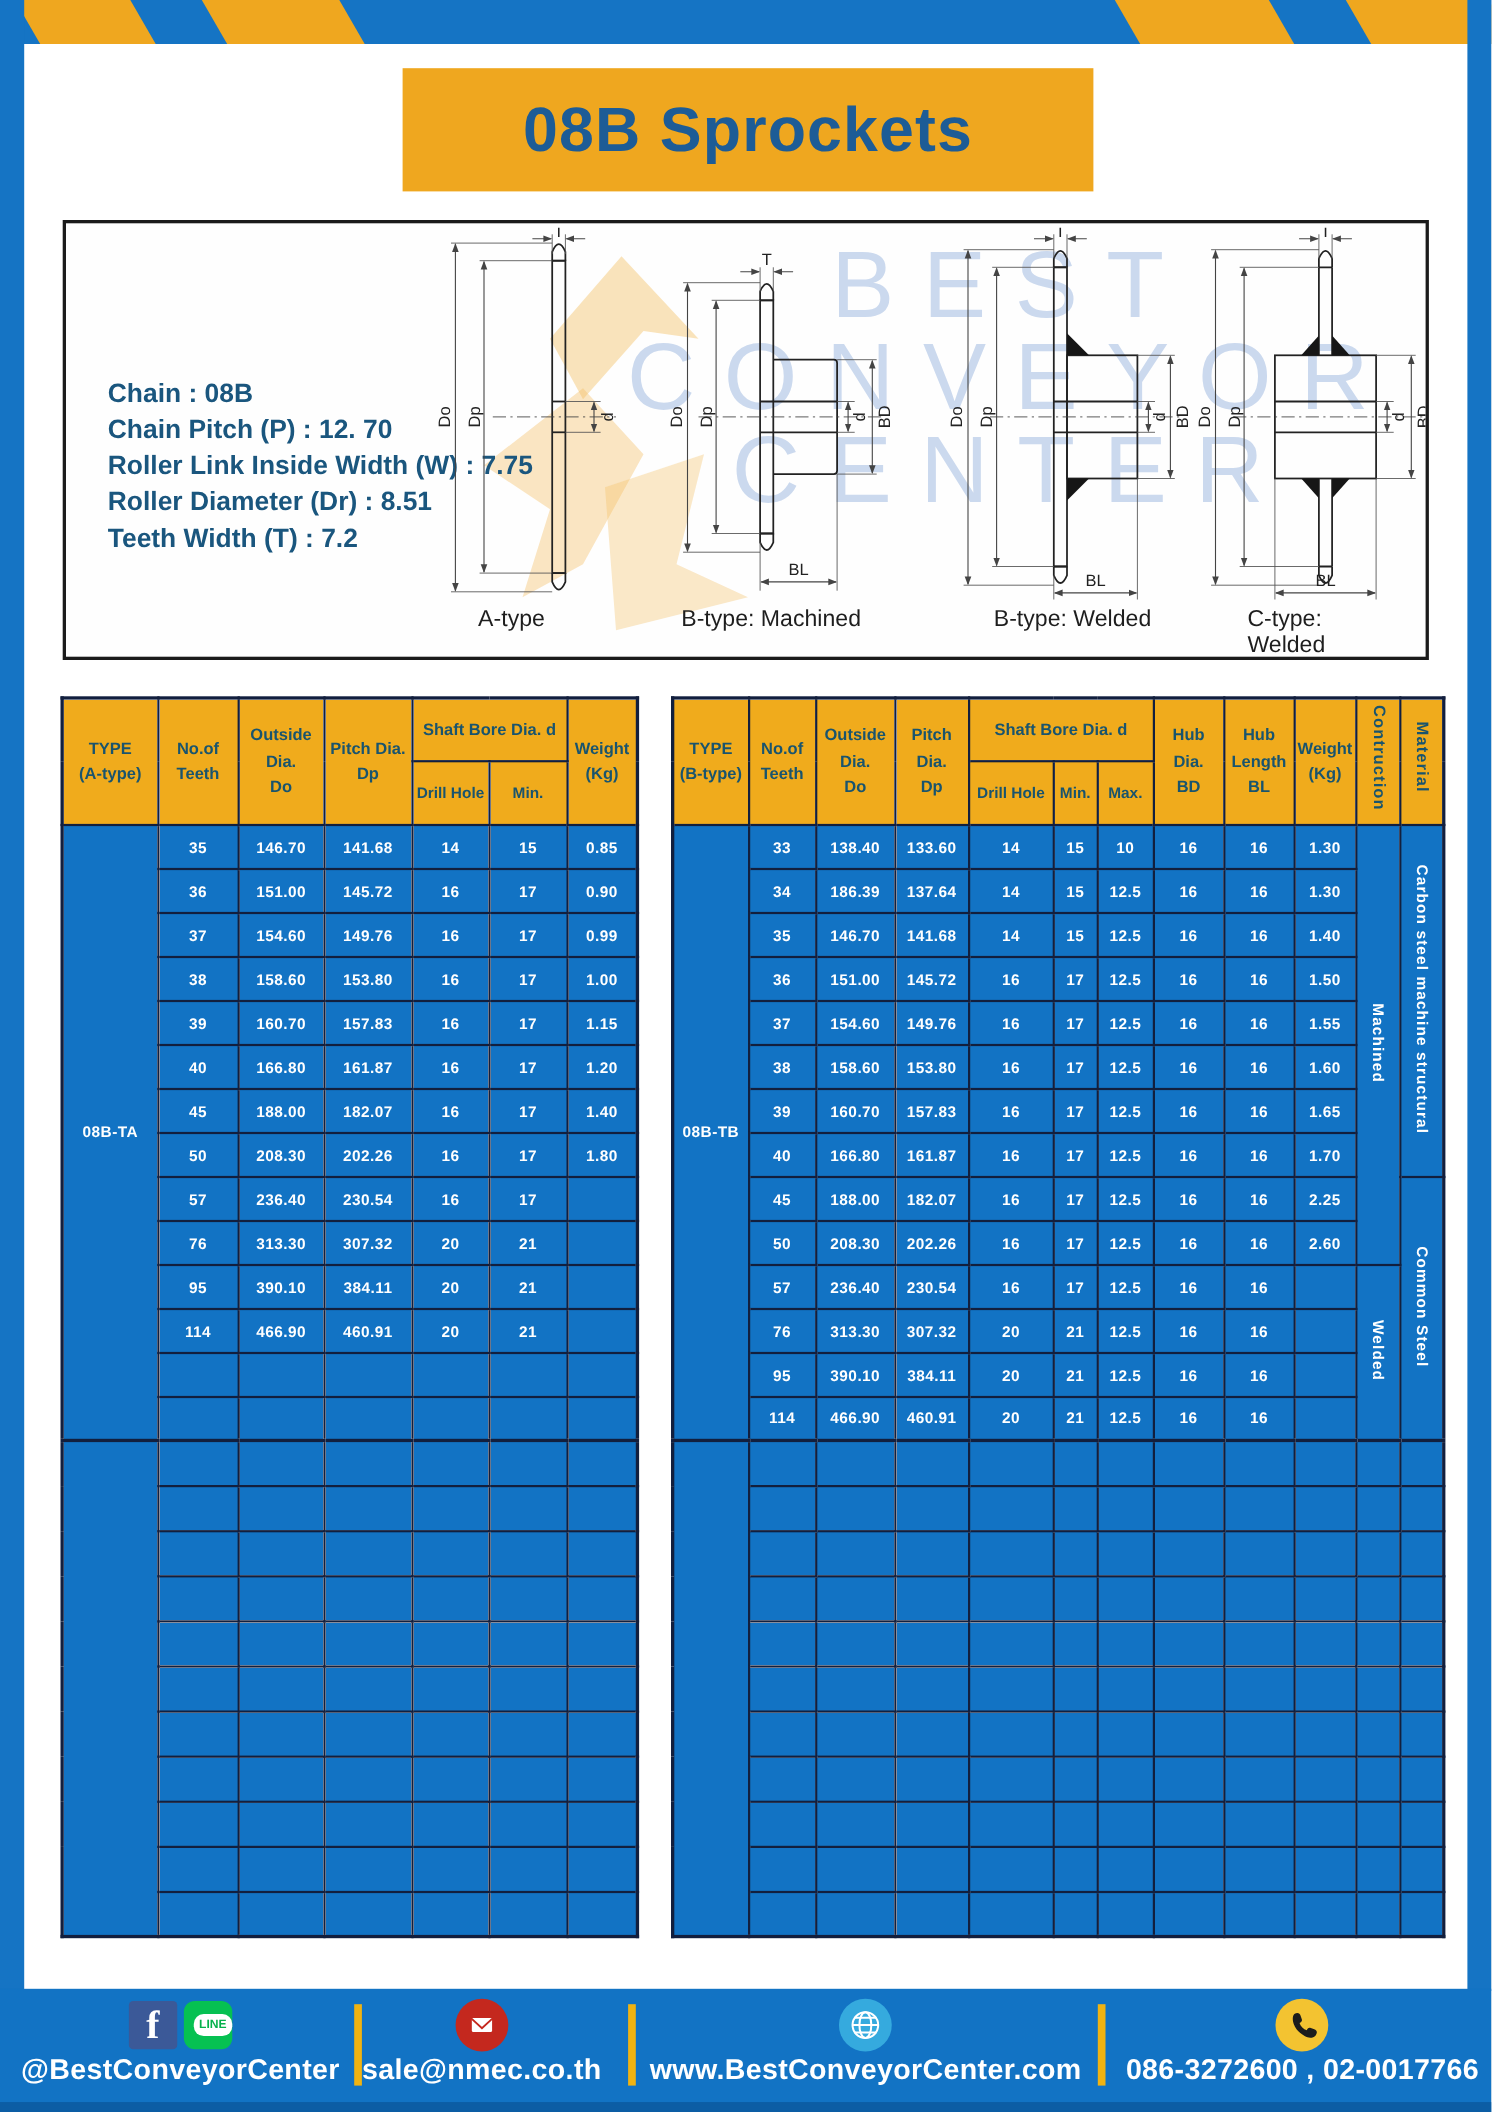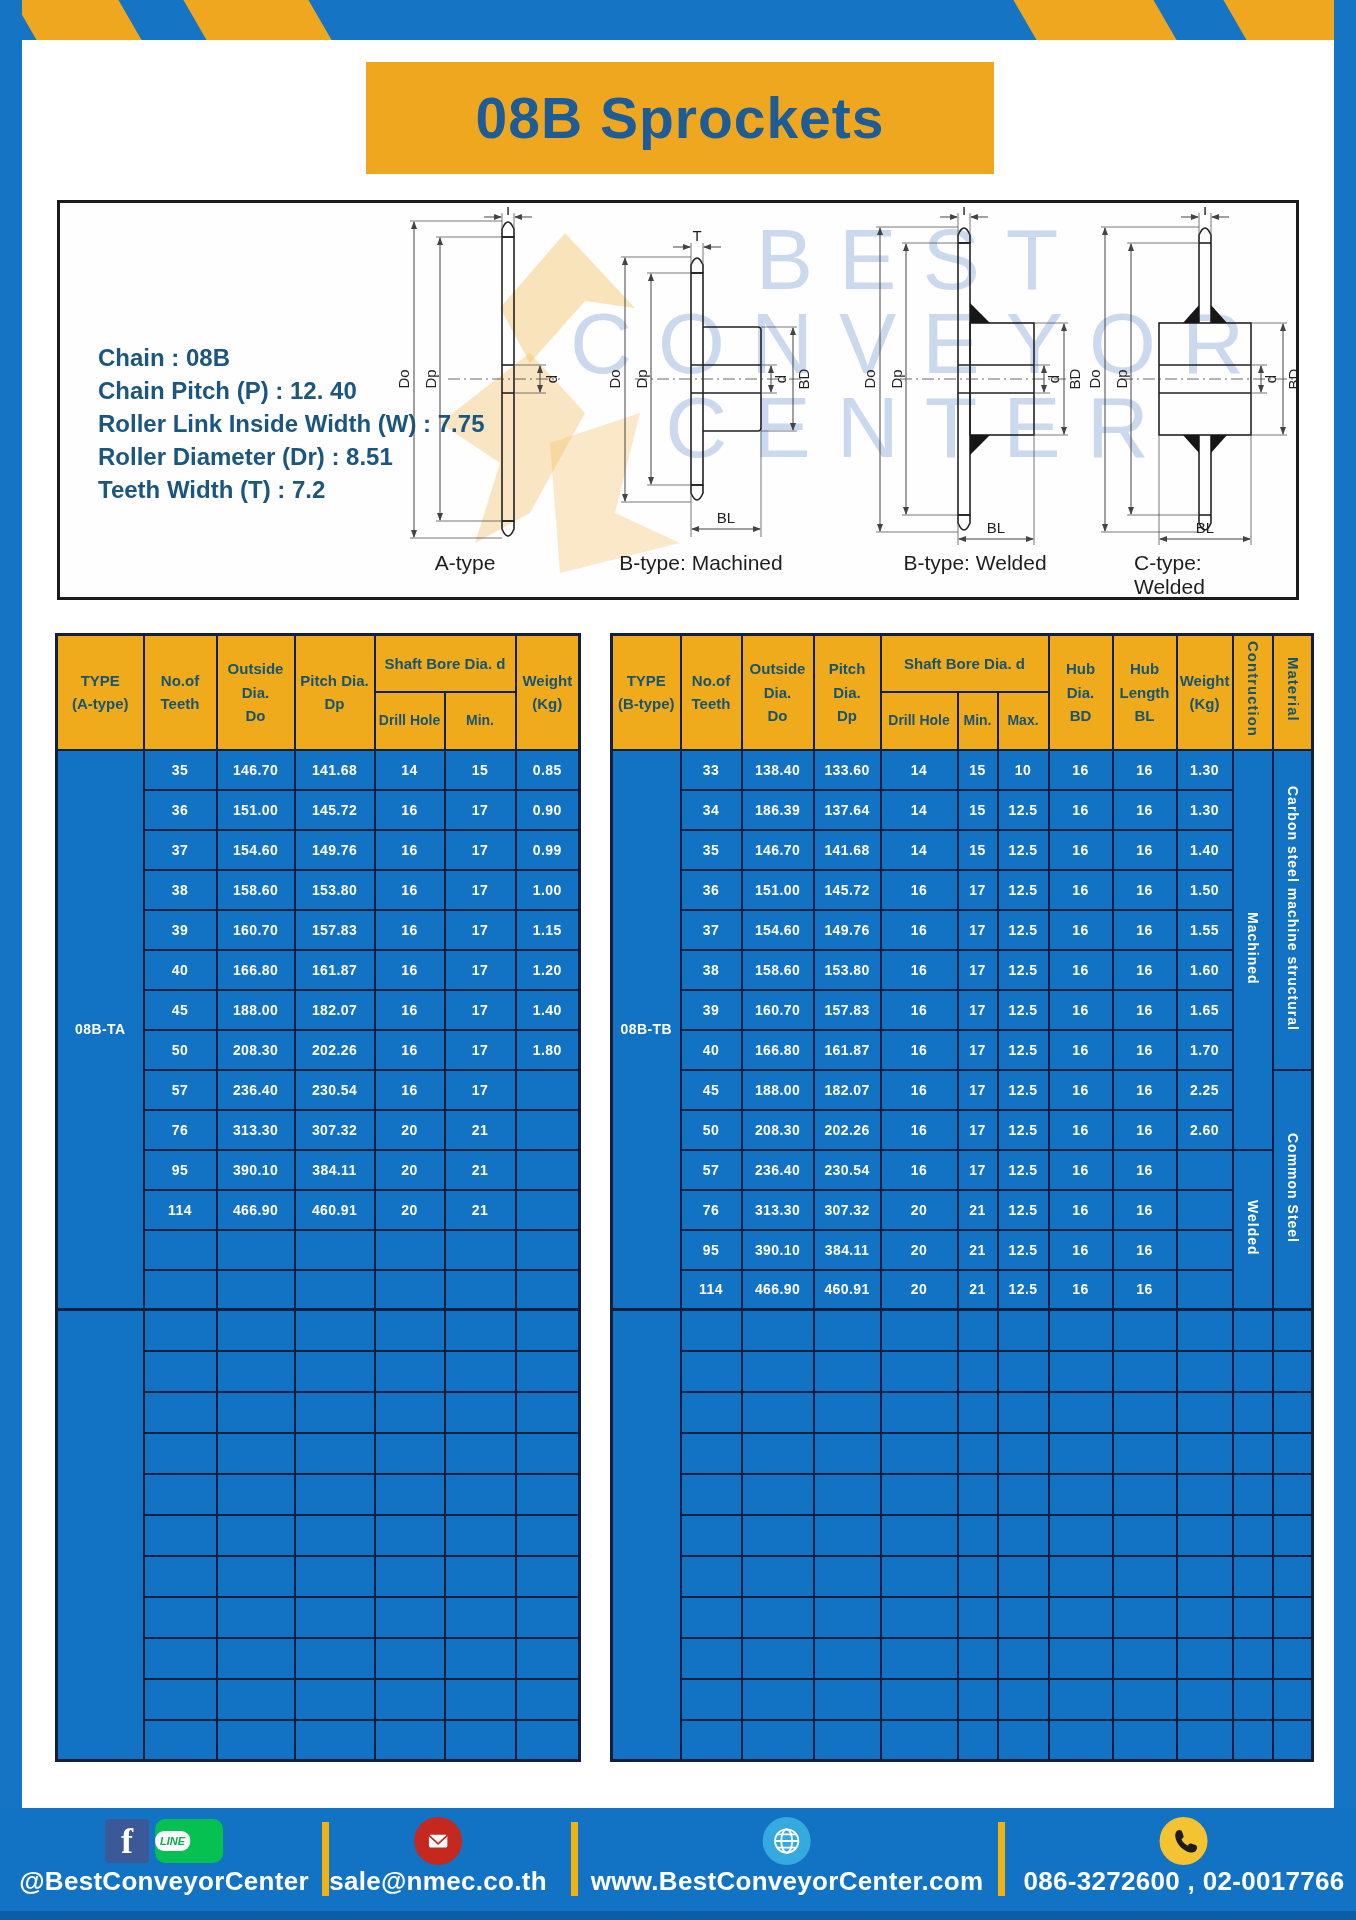--- a/index.html
+++ b/index.html
@@ -47,22 +47,22 @@
   th .vtext{font-size:15px;color:var(--header-text);}
   
   .footer{position:absolute;left:0;top:1808px;width:1356px;height:112px;background:var(--table-blue);}
   .footer-bottom{position:absolute;left:0;bottom:0;width:100%;height:9px;background:#0c5da4;}
   .fgroup{position:absolute;top:0;height:100%;transform:translateX(-50%);text-align:center;}
   .ficons{height:58px;display:flex;align-items:center;justify-content:center;gap:6px;padding-top:8px;box-sizing:border-box;}
   .ftext{color:#fff;font-size:26px;font-weight:bold;white-space:nowrap;letter-spacing:0.3px;}
   .fdiv{position:absolute;top:14px;width:7px;height:74px;background:var(--footer-divider);}
   .fb-icon{width:44px;height:44px;background:#3b5998;border-radius:4px;color:#fff;font-weight:bold;
            font-size:36px;line-height:44px;display:inline-block;font-family:"Liberation Serif",serif;}
-  .line-icon{width:68px;height:44px;background:#06c152;border-radius:10px;display:inline-flex;
-             align-items:center;justify-content:flex-start;font-style:italic;}
+  .line-icon{width:44px;height:44px;background:#06c152;border-radius:10px;display:inline-flex;
+             align-items:center;justify-content:flex-end;}
   .line-bubble{background:#fff;border-radius:9px;padding:4px 5px;color:#06b14c;font-size:11px;font-weight:bold;}
   .circle-icon{width:48px;height:48px;border-radius:50%;display:inline-flex;align-items:center;justify-content:center;}
   .mail-bg{background:#c4281e;}
   .globe-bg{background:#35aade;}
   .phone-bg{background:#f3c331;}
 </style>
 </head>
 <body>
 
 <svg width="0" height="0" style="position:absolute">
@@ -95,21 +95,21 @@
       <polygon points="170,230 260,200 235,300 300,330 180,360" fill="rgba(244,190,96,0.34)"></polygon>
     </svg>
     <div class="wm-text">
       <div>BEST</div>
       <div>CONVEYOR</div>
       <div>CENTER</div>
     </div>
 
     <div class="specs">
       <div>Chain  : 08B</div>
-      <div>Chain Pitch (P)  :  12. 40</div>
+      <div>Chain Pitch (P)  :  12. 70</div>
       <div>Roller Link Inside Width (W)  :  7.75</div>
       <div>Roller Diameter (Dr)  : 8.51</div>
       <div>Teeth Width (T)  :  7.2</div>
     </div>
 
     <svg class="fig" style="left:330px" width="180" height="345" viewBox="0 0 180 345">
       <path class="dwg" d="M112 30 L112 22 Q118 8 124 22 L124 30"></path>
       <line class="dwg" x1="112" y1="30" x2="124" y2="30"></line>
       <rect class="dwg" x="112" y="30" width="12" height="284"></rect>
       <line class="dwg" x1="112" y1="314" x2="124" y2="314"></line>

